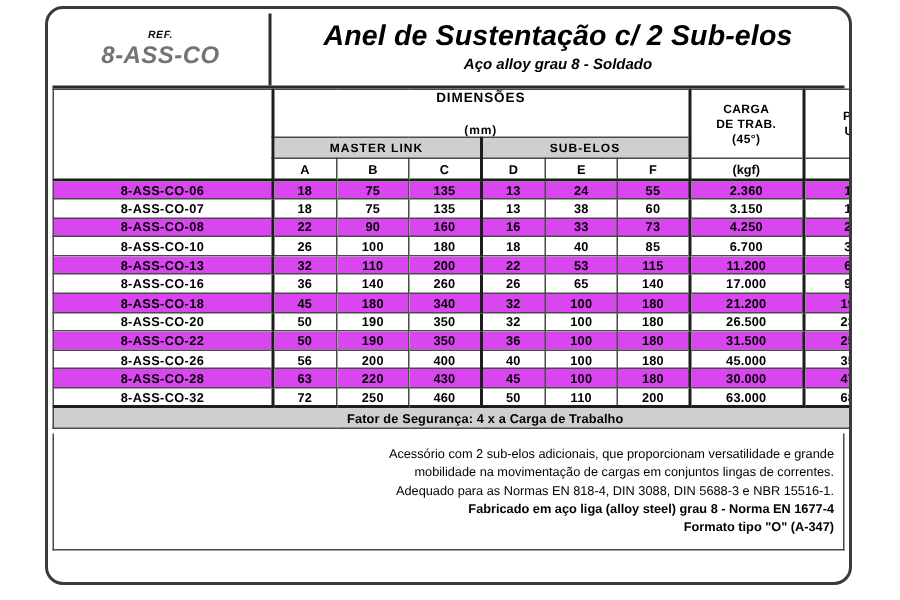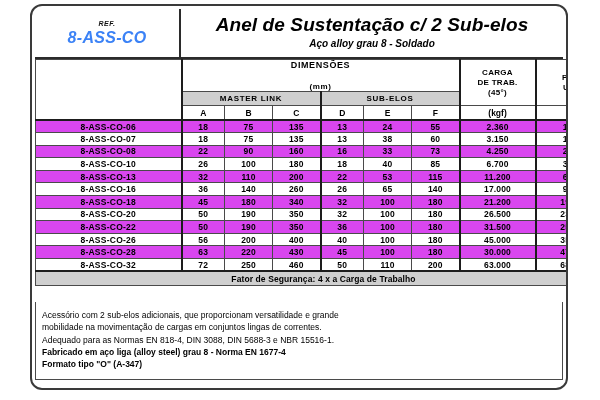--- a/index.html
+++ b/index.html
@@ -56,21 +56,21 @@
     font-style: italic;
     letter-spacing: .4px;
     color: #111;
     margin-bottom: 2px;
   }
   .ref-code {
     font-size: 16px;
     font-weight: bold;
     font-style: italic;
     letter-spacing: .3px;
-    color: #3b82f6;
+    color: #737373;
   }
   .titlecell {
     flex: 1;
     display: flex;
     flex-direction: column;
     align-items: center;
     justify-content: center;
     padding-bottom: 2px;
     box-sizing: border-box;
   }
@@ -145,25 +145,25 @@
 
   .footer-rule td {
     height: 13px;
     background: #cfcfcf;
     font-size: 8.5px;
     letter-spacing: .1px;
   }
 
   
   .notes {
-    margin-top: 16px;
+    margin-top: 3px;
     border: 1px solid #4a4a4a;
     border-top: none;
     padding: 7px 6px 23px 6px;
-    text-align: left;
+    text-align: right;
     box-sizing: border-box;
     height: 78px;
   }
   .notes p {
     margin: 0;
     font-size: 8.5px;
     line-height: 1.45;
     color: #000;
   }
   .notes p.bold { font-weight: bold; }

